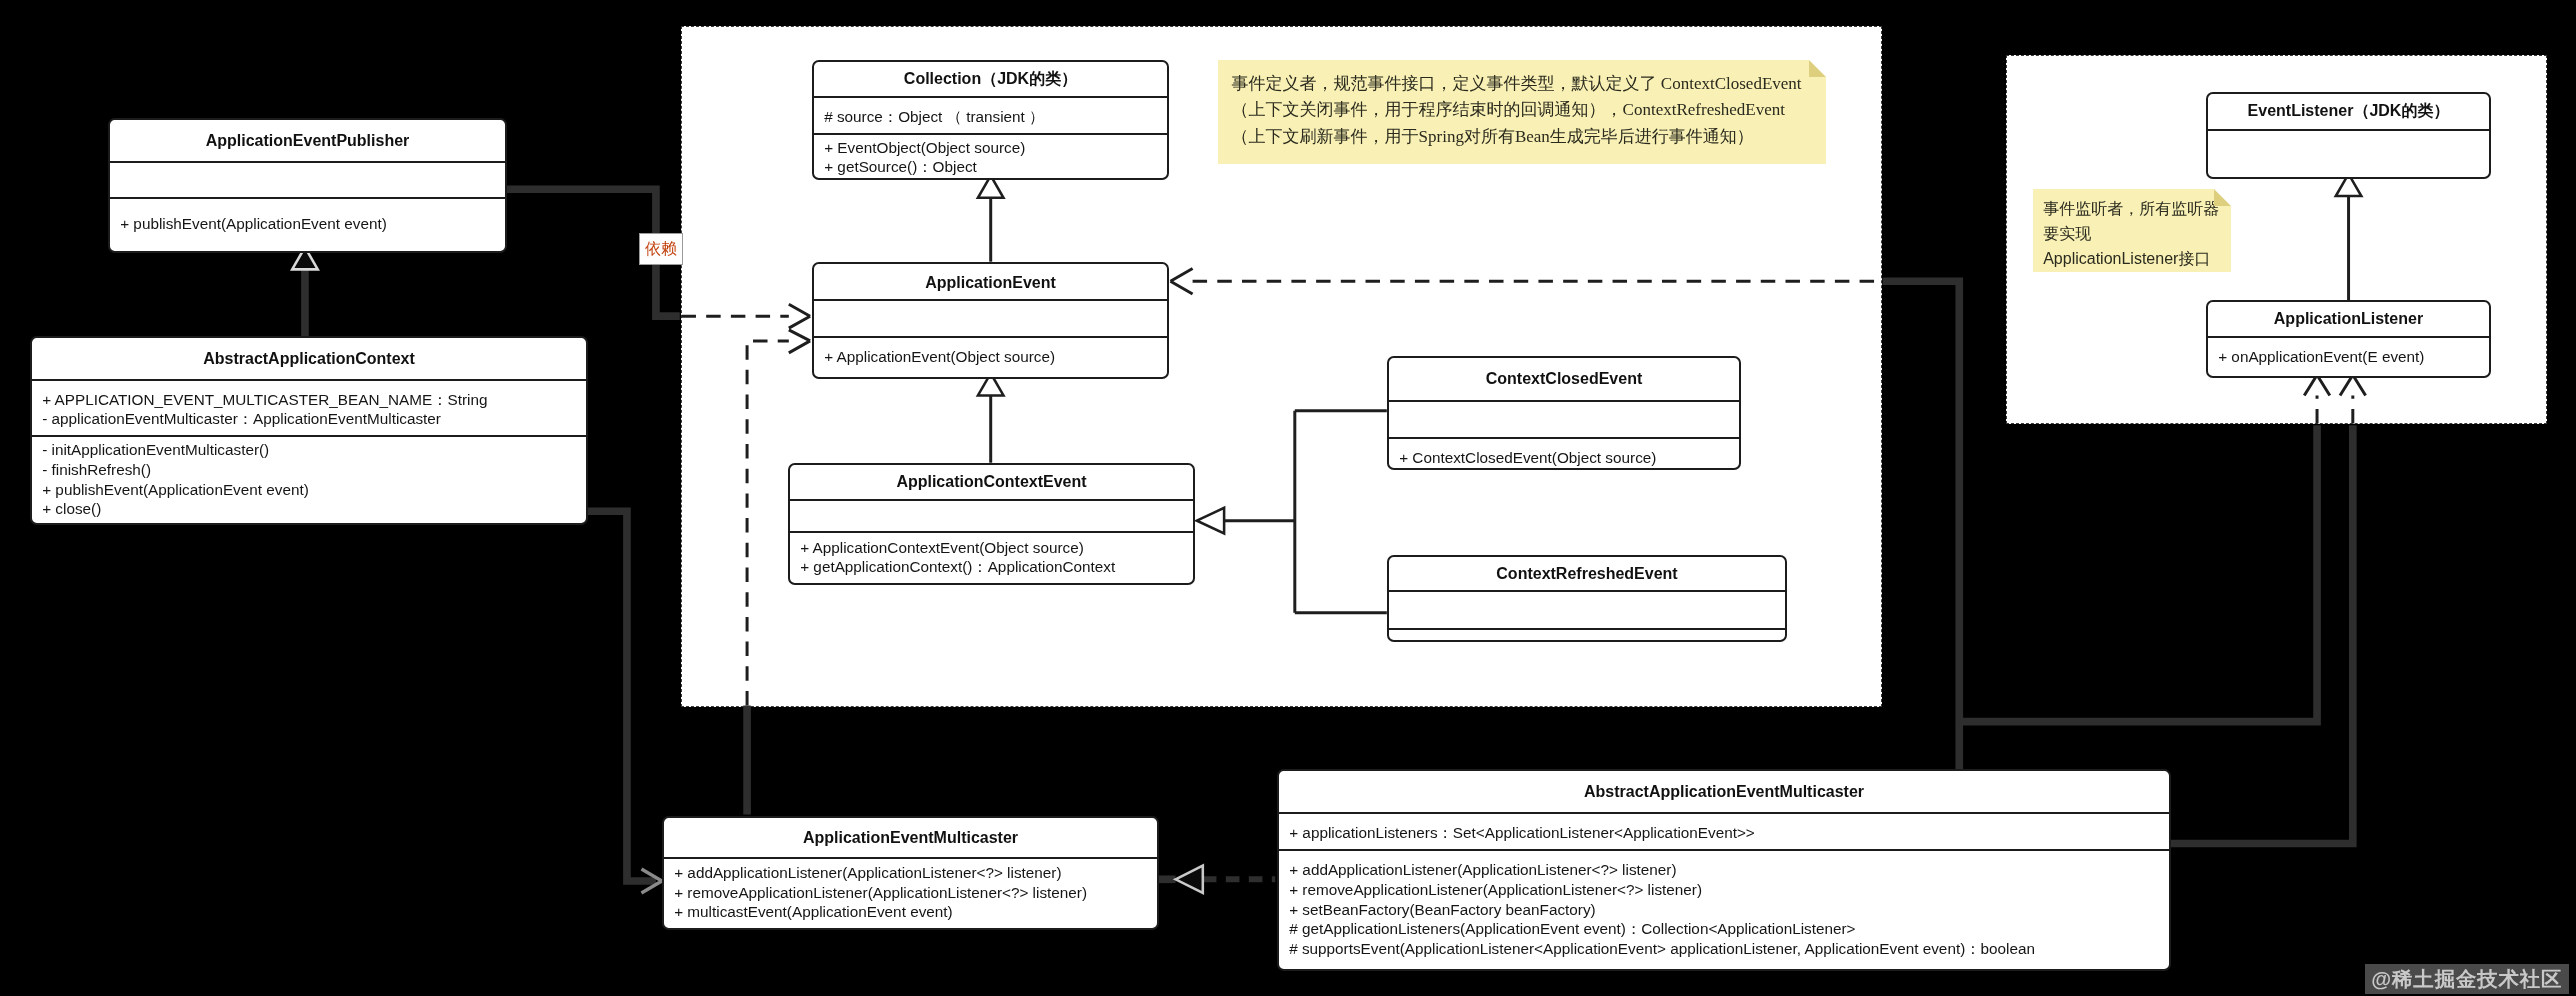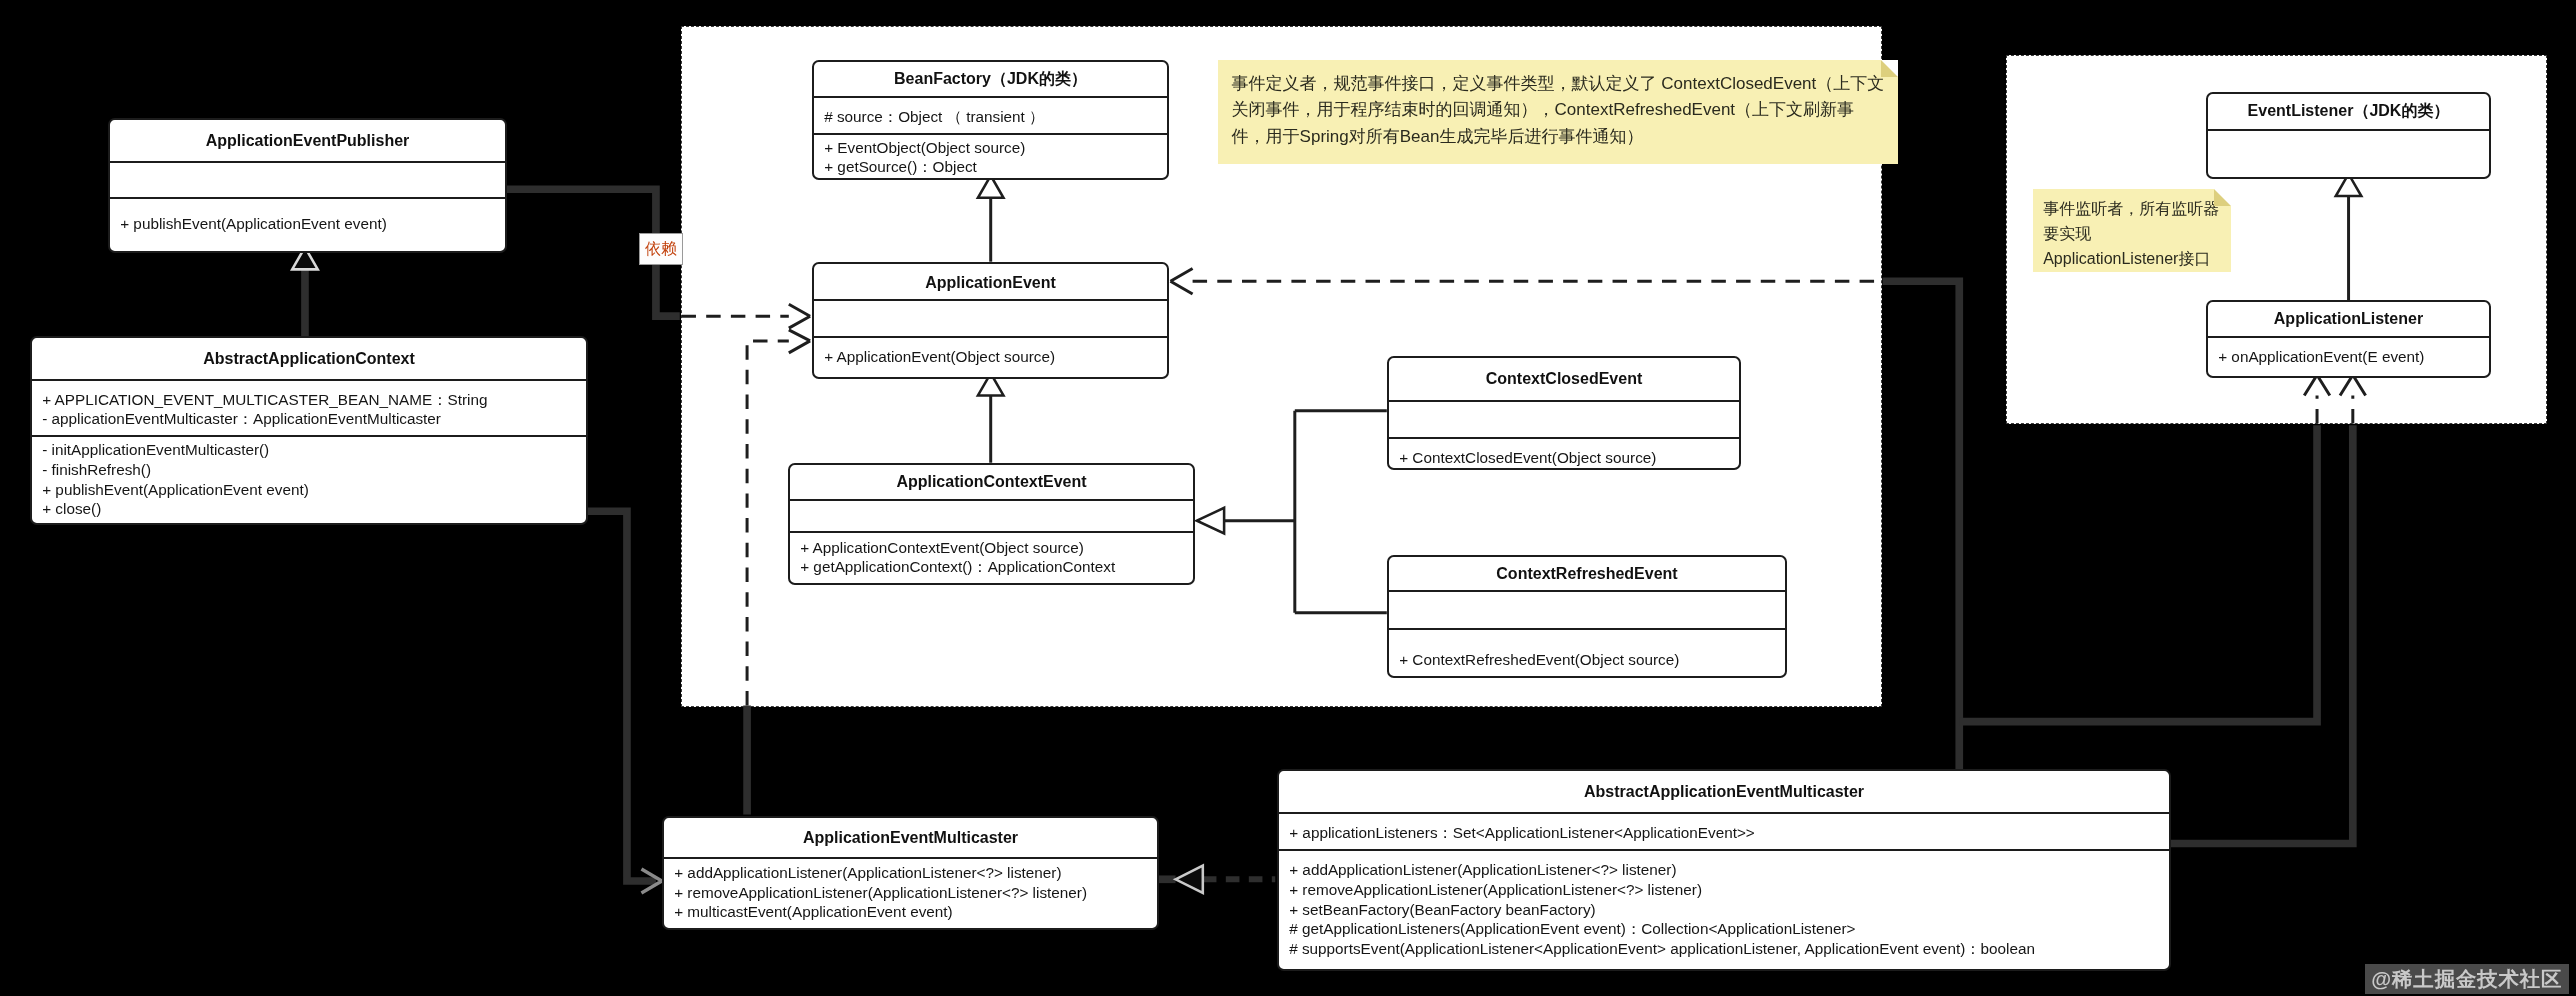--- a/index.html
+++ b/index.html
@@ -113,21 +113,21 @@
     <g stroke="#1e1e1e" stroke-width="3.5" fill="none">
       <path d="M1374 330 L1400 315 M1374 330 L1400 345"></path>
       <path d="M951 371 L926 357 M951 371 L926 385"></path>
       <path d="M951 400 L926 387 M951 400 L926 414"></path>
       <path d="M2720 440 L2705 464 M2720 440 L2735 464"></path>
       <path d="M2762 440 L2747 464 M2762 440 L2777 464"></path>
     </g>
   </svg>
 
   <div id="notes">
-      <div class="note" style="left: 1218px; top: 60px; width: 680px; height: 104px;">
+      <div class="note" style="left: 1218px; top: 60px; width: 608px; height: 104px; font-family: Liberation Serif, serif;">
         <div>事件定义者，规范事件接口，定义事件类型，默认定义了 ContextClosedEvent（上下文关闭事件，用于程序结束时的回调通知），ContextRefreshedEvent（上下文刷新事件，用于Spring对所有Bean生成完毕后进行事件通知）</div>
       </div>
       <div class="note" style="left: 2033px; top: 189px; width: 198px; height: 83px; font-size: 16px; line-height: 25px; padding: 6.8px 8.5px 0px 10.2px;">
         <div>事件监听者，所有监听器要实现ApplicationListener接口</div>
       </div>
     </div>
 
   <div id="classes">
       <div class="uml-class" style="left: 108px; top: 118px; width: 399px; height: 135px;">
         <div class="hdr" style="height: 43px;">ApplicationEventPublisher</div>
@@ -143,21 +143,21 @@
           <div class="member">- applicationEventMulticaster：ApplicationEventMulticaster</div>
         </div>
         <div class="cmp" style="height: 85px; padding-top: 3.4px;">
           <div class="member">- initApplicationEventMulticaster()</div>
           <div class="member">- finishRefresh()</div>
           <div class="member">+ publishEvent(ApplicationEvent event)</div>
           <div class="member">+ close()</div>
         </div>
       </div>
       <div class="uml-class" style="left: 812px; top: 60px; width: 357px; height: 120px;">
-        <div class="hdr" style="height: 36px;">BeanFactory（JDK的类）</div>
+        <div class="hdr" style="height: 36px;">Collection（JDK的类）</div>
         <div class="cmp" style="height: 37px; padding-top: 8.5px;">
           <div class="member"># source：Object （ transient ）</div>
         </div>
         <div class="cmp" style="height: 42px; padding-top: 2.6px;">
           <div class="member">+ EventObject(Object source)</div>
           <div class="member">+ getSource()：Object</div>
         </div>
       </div>
       <div class="uml-class" style="left: 812px; top: 262px; width: 357px; height: 117px; justify-content: flex-end;">
         <div class="hdr" style="height: 35px;">ApplicationEvent</div>
@@ -174,21 +174,21 @@
           <div class="member">+ getApplicationContext()：ApplicationContext</div>
         </div>
       </div>
       <div class="uml-class" style="left: 1387px; top: 356px; width: 354px; height: 114px;">
         <div class="hdr" style="height: 44px;">ContextClosedEvent</div>
         <div class="cmp" style="height: 37px; padding-top: 18px;"></div>
         <div class="cmp" style="height: 37px; padding-top: 8.5px;">
           <div class="member">+ ContextClosedEvent(Object source)</div>
         </div>
       </div>
-      <div class="uml-class" style="left: 1387px; top: 555px; width: 400px; height: 123px;">
+      <div class="uml-class" style="left: 1387px; top: 555px; width: 400px; height: 87px;">
         <div class="hdr" style="height: 35px;">ContextRefreshedEvent</div>
         <div class="cmp" style="height: 38px; padding-top: 19px;"></div>
         <div class="cmp" style="height: 38px; padding-top: 20px;">
           <div class="member">+ ContextRefreshedEvent(Object source)</div>
         </div>
       </div>
       <div class="uml-class" style="left: 2206px; top: 92px; width: 285px; height: 87px;">
         <div class="hdr" style="height: 37px;">EventListener（JDK的类）</div>
         <div class="cmp" style="height: 44px; padding-top: 22px;"></div>
       </div>

